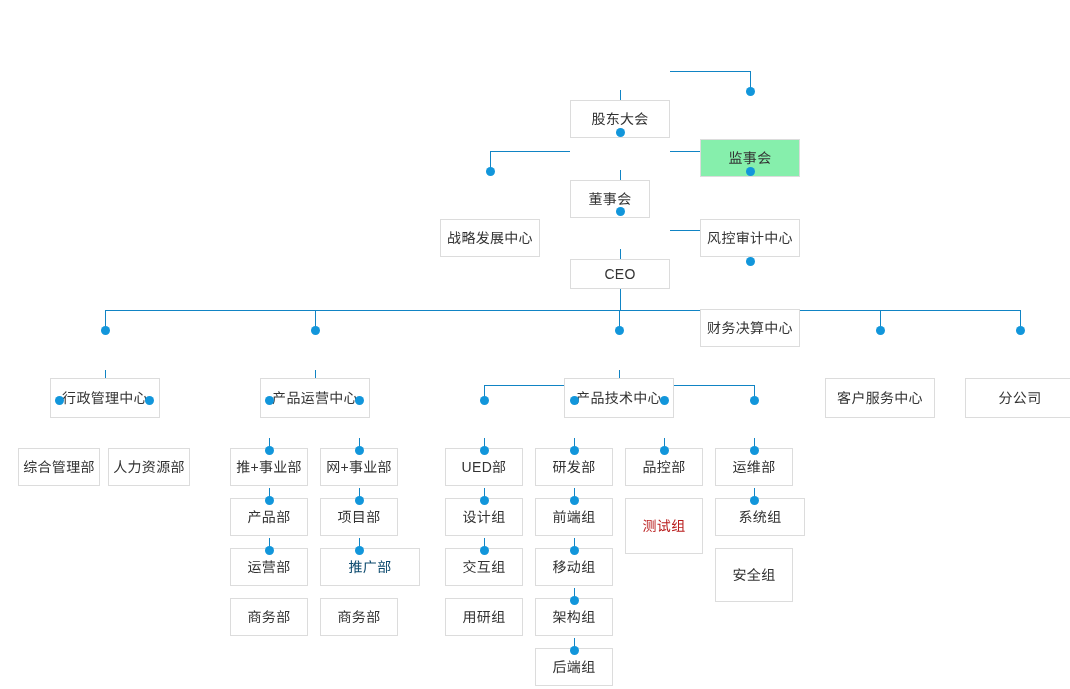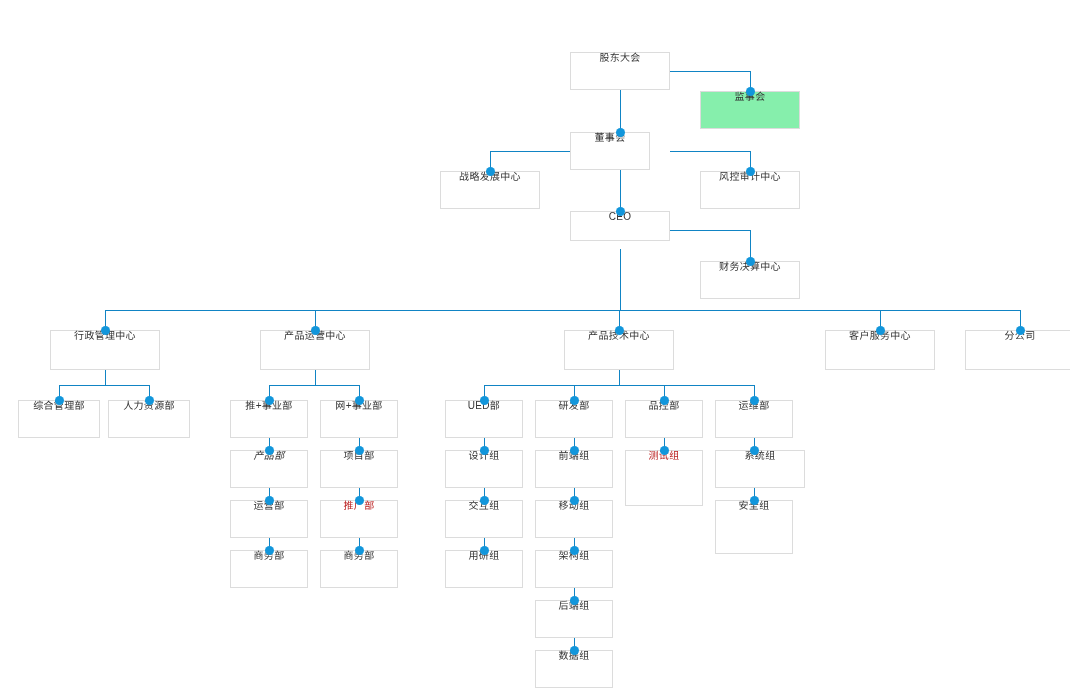--- a/index.html
+++ b/index.html
@@ -18,28 +18,29 @@
     height: 689px;
     background: #ffffff;
     overflow: hidden;
   }
   .node-box {
     position: absolute;
     box-sizing: border-box;
     border: 1px solid #dcdcdc;
     background: #ffffff;
     display: flex;
-    align-items: flex-start;
+    align-items: center;
     justify-content: center;
-    font-size: 10px;
+    font-size: 14px;
     line-height: 1;
     color: #333333;
     letter-spacing: 0.3px;
     white-space: nowrap;
     z-index: 3;
+    margin-top: 48px;
   }
   .conn {
     position: absolute;
     background: #1184c4;
     z-index: 1;
   }
   .conn-h { height: 1px; }
   .conn-v { width: 1px; }
   .dot {
     position: absolute;
@@ -179,36 +180,36 @@
       </div>
       <div class="node-box" style="left: 18px; top: 400px; width: 82px; height: 38px; border-color: rgb(220, 220, 220); background: rgb(255, 255, 255); color: rgb(51, 51, 51);">
         <span>综合管理部</span>
       </div>
       <div class="node-box" style="left: 108px; top: 400px; width: 82px; height: 38px; border-color: rgb(220, 220, 220); background: rgb(255, 255, 255); color: rgb(51, 51, 51);">
         <span>人力资源部</span>
       </div>
       <div class="node-box" style="left: 230px; top: 400px; width: 78px; height: 38px; border-color: rgb(220, 220, 220); background: rgb(255, 255, 255); color: rgb(51, 51, 51);">
         <span>推+事业部</span>
       </div>
-      <div class="node-box" style="left: 230px; top: 450px; width: 78px; height: 38px; border-color: rgb(220, 220, 220); background: rgb(255, 255, 255); color: rgb(51, 51, 51); font-style: italic;">
+      <div class="node-box" style="left: 230px; top: 450px; width: 78px; height: 38px; border-color: rgb(220, 220, 220); background: rgb(255, 255, 255); color: rgb(51, 51, 51);">
         <span>产品部</span>
       </div>
       <div class="node-box" style="left: 230px; top: 500px; width: 78px; height: 38px; border-color: rgb(220, 220, 220); background: rgb(255, 255, 255); color: rgb(51, 51, 51);">
         <span>运营部</span>
       </div>
       <div class="node-box" style="left: 230px; top: 550px; width: 78px; height: 38px; border-color: rgb(220, 220, 220); background: rgb(255, 255, 255); color: rgb(51, 51, 51);">
         <span>商务部</span>
       </div>
       <div class="node-box" style="left: 320px; top: 400px; width: 78px; height: 38px; border-color: rgb(220, 220, 220); background: rgb(255, 255, 255); color: rgb(51, 51, 51);">
         <span>网+事业部</span>
       </div>
       <div class="node-box" style="left: 320px; top: 450px; width: 78px; height: 38px; border-color: rgb(220, 220, 220); background: rgb(255, 255, 255); color: rgb(51, 51, 51);">
         <span>项目部</span>
       </div>
-      <div class="node-box" style="left: 320px; top: 500px; width: 78px; height: 38px; border-color: rgb(220, 220, 220); background: rgb(255, 255, 255); color: #b91c1c;">
+      <div class="node-box" style="left: 320px; top: 500px; width: 100px; height: 38px; border-color: rgb(220, 220, 220); background: rgb(255, 255, 255); color: #0c4a6e;">
         <span>推广部</span>
       </div>
       <div class="node-box" style="left: 320px; top: 550px; width: 78px; height: 38px; border-color: rgb(220, 220, 220); background: rgb(255, 255, 255); color: rgb(51, 51, 51);">
         <span>商务部</span>
       </div>
       <div class="node-box" style="left: 445px; top: 400px; width: 78px; height: 38px; border-color: rgb(220, 220, 220); background: rgb(255, 255, 255); color: rgb(51, 51, 51);">
         <span>UED部</span>
       </div>
       <div class="node-box" style="left: 445px; top: 450px; width: 78px; height: 38px; border-color: rgb(220, 220, 220); background: rgb(255, 255, 255); color: rgb(51, 51, 51);">
         <span>设计组</span>

